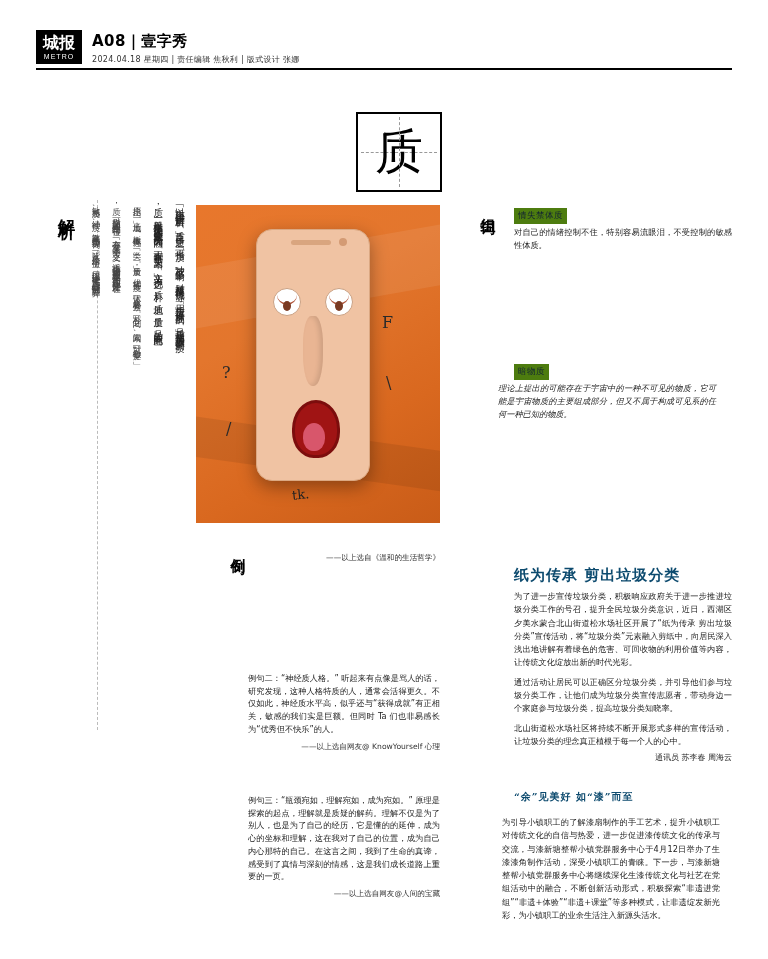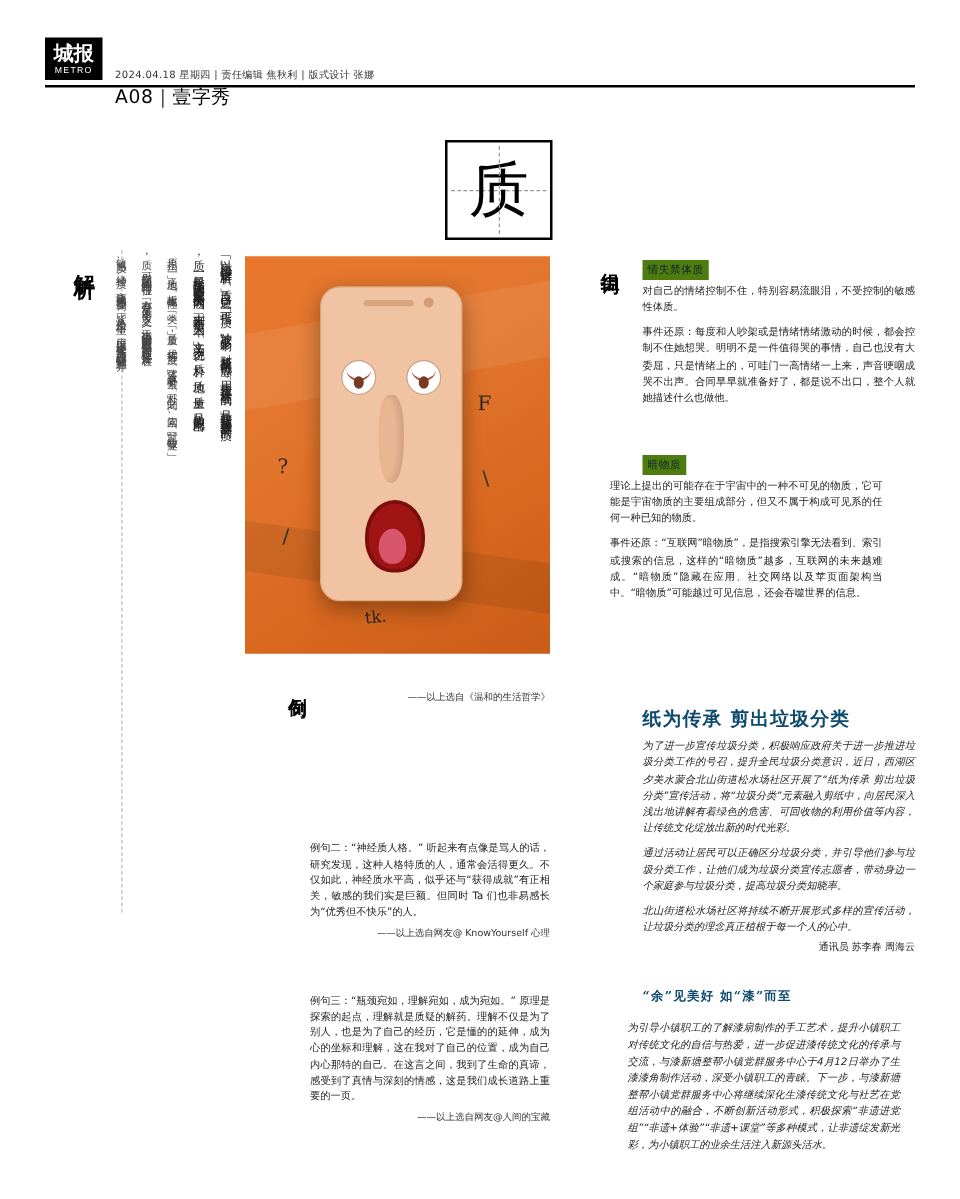--- a/index.html
+++ b/index.html
@@ -50,24 +50,23 @@
   .logo-en {
     font-family: "Liberation Sans", sans-serif;
     font-size: 7px;
     letter-spacing: 1px;
     margin-top: 2px;
   }
   .mast-title {
     position: absolute;
     left: 56px; top: 2px;
     font-size: 15px;
-    font-weight: normal;
+    font-weight: bold;
     color: #000;
     letter-spacing: 0.5px;
-    margin-top: 36px;
   }
   .mast-sub {
     position: absolute;
     left: 56px; top: 24px;
     font-size: 8px;
     color: #333;
     letter-spacing: 0.3px;
   }
   .mast-rule {
     position: absolute;
@@ -324,21 +323,20 @@
   }
   .art-title.t1 { left: 514px; top: 566px; font-size: 15px; letter-spacing: 1px; }
   .art-title.t2 { left: 514px; top: 790px; font-size: 10px; letter-spacing: 1px; }
   .art-body {
     position: absolute;
     width: 218px;
     font-size: 8.2px;
     line-height: 1.62;
     color: #222;
     text-align: justify;
-    font-style: italic;
   }
   .art-body p { margin: 0 0 6px 0; }
   .byline {
     position: absolute;
     width: 218px;
     text-align: right;
     font-size: 8px;
     color: #222;
   }
 </style>
@@ -413,27 +411,25 @@
     <p class="liju-p">例句三：“瓶颈宛如，理解宛如，成为宛如。”
 原理是探索的起点，理解就是质疑的解药。理解不仅是为了别人，也是为了自己的经历，它是懂的的延伸，成为心的坐标和理解，这在我对了自己的位置，成为自己内心那特的自己。在这言之间，我到了生命的真谛，感受到了真情与深刻的情感，这是我们成长道路上重要的一页。</p>
     <div class="liju-src">——以上选自网友@人间的宝藏</div>
   </div>
 
   <div class="zuci-label">组词</div>
 
   <div class="tag" style="left:514px; top:208px;">情失禁体质</div>
   <div class="rcol-text" style="left:514px; top:226px;">
     <p>对自己的情绪控制不住，特别容易流眼泪，不受控制的敏感性体质。</p>
-    <p>事件还原：每度和人吵架或是情绪情绪激动的时候，都会控制不住她想哭。明明不是一件值得哭的事情，自己也没有大委屈，只是情绪上的，可哇门一高情绪一上来，声音哽咽成哭不出声。合同早早就准备好了，都是说不出口，整个人就她描述什么也做他。</p>
   </div>
 
   <div class="tag" style="left:514px; top:364px;">暗物质</div>
-  <div class="rcol-text" style="left:488px; top:382px;">
+  <div class="rcol-text" style="left:498px; top:382px;font-style:italic;">
     <p>理论上提出的可能存在于宇宙中的一种不可见的物质，它可能是宇宙物质的主要组成部分，但又不属于构成可见系的任何一种已知的物质。</p>
-    <p>事件还原：“互联网”暗物质”，是指搜索引擎无法看到、索引或搜索的信息，这样的“暗物质”越多，互联网的未来越难成。“暗物质”隐藏在应用、社交网络以及苹页面架构当中。“暗物质”可能越过可见信息，还会吞噬世界的信息。</p>
   </div>
 
   <div class="art-title t1">纸为传承 剪出垃圾分类</div>
   <div class="art-body" style="left:514px; top:590px;">
     <p>为了进一步宣传垃圾分类，积极响应政府关于进一步推进垃圾分类工作的号召，提升全民垃圾分类意识，近日，西湖区夕美水蒙合北山街道松水场社区开展了“纸为传承 剪出垃圾分类”宣传活动，将“垃圾分类”元素融入剪纸中，向居民深入浅出地讲解有着绿色的危害、可回收物的利用价值等内容，让传统文化绽放出新的时代光彩。</p>
     <p>通过活动让居民可以正确区分垃圾分类，并引导他们参与垃圾分类工作，让他们成为垃圾分类宣传志愿者，带动身边一个家庭参与垃圾分类，提高垃圾分类知晓率。</p>
     <p>北山街道松水场社区将持续不断开展形式多样的宣传活动，让垃圾分类的理念真正植根于每一个人的心中。</p>
   </div>
   <div class="byline" style="left:514px; top:752px;">通讯员 苏李春 周海云</div>
 

